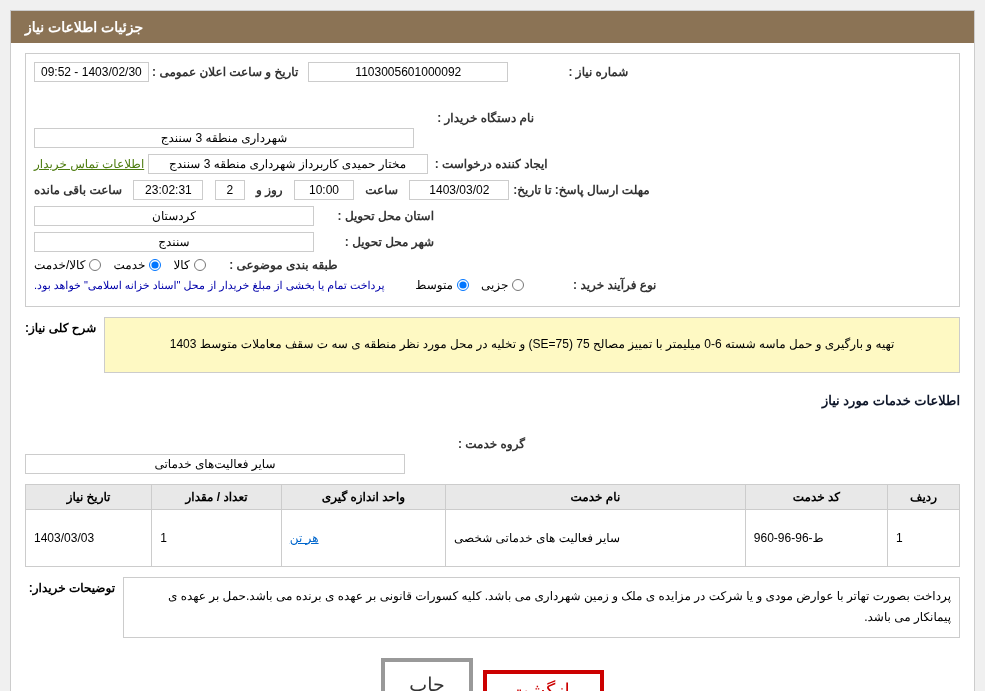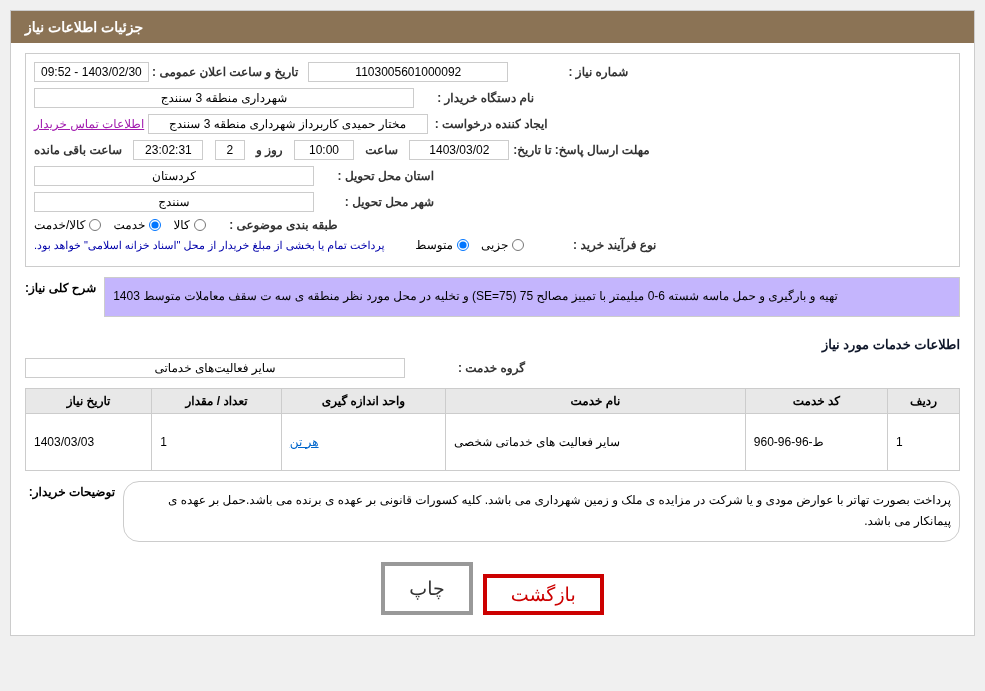--- a/index.html
+++ b/index.html
@@ -51,20 +51,21 @@
     }
     .field-value {
       background: #fff;
       border: 1px solid #ccc;
       padding: 2px 6px;
       min-width: 200px;
       text-align: center;
     }
     .field-value.wide {
       min-width: 380px;
+      margin-top: 40px;
     }
     .field-value.medium {
       min-width: 280px;
     }
     .row-complex {
       display: flex;
       align-items: center;
       margin-bottom: 6px;
       justify-content: flex-end;
       flex-wrap: wrap;
@@ -76,21 +77,21 @@
       white-space: nowrap;
     }
     .inline-val {
       background: #fff;
       border: 1px solid #ccc;
       padding: 2px 6px;
       min-width: 90px;
       text-align: center;
     }
     .link-blue {
-      color: #a21caf;
+      color: #4d7c0f;
       text-decoration: underline;
       cursor: pointer;
     }
     .radio-row {
       display: flex;
       align-items: center;
       justify-content: flex-end;
       gap: 12px;
       margin-bottom: 6px;
     }
@@ -108,25 +109,25 @@
       align-items: center;
       justify-content: flex-end;
       gap: 12px;
       margin-bottom: 6px;
     }
     .process-text {
       color: #0000aa;
       font-size: 11px;
     }
     .description-box {
-      background: #c4b5fd;
-      border: 1px solid #ccc;
-      padding: 8px;
-      margin-bottom: 10px;
-      text-align: left;
+      background: #fef9c3;
+      border: 1px solid #ccc;
+      padding: 16px;
+      margin-bottom: 10px;
+      text-align: center;
       line-height: 1.8;
       font-size: 12px;
     }
     .section-title {
       font-weight: bold;
       color: #0f172a;
       margin-bottom: 6px;
       font-size: 13px;
       text-align: right;
     }
@@ -328,21 +329,21 @@
             <td>سایر فعالیت های خدماتی شخصی</td>
             <td class="link-blue">هر تن</td>
             <td>1</td>
             <td>1403/03/03</td>
           </tr>
         </tbody>
       </table>
     </div>
 
     <div class="buyer-section">
-      <div class="buyer-note" style="flex:1;border-radius:16px;">
+      <div class="buyer-note" style="flex:1;">
         <span>پرداخت بصورت تهاتر با عوارض مودی و یا شرکت در مزایده ی ملک و زمین شهرداری می باشد. کلیه کسورات قانونی بر عهده ی برنده می باشد.حمل بر عهده ی پیمانکار می باشد.</span>
       </div>
       <div style="font-weight:bold; white-space:nowrap; padding-top:4px; min-width:90px; text-align:right;">توضیحات خریدار:</div>
     </div>
 
     <div class="buttons-row">
       <button class="btn btn-back">بازگشت</button>
       <button class="btn btn-print">چاپ</button>
     </div>
   </div>

